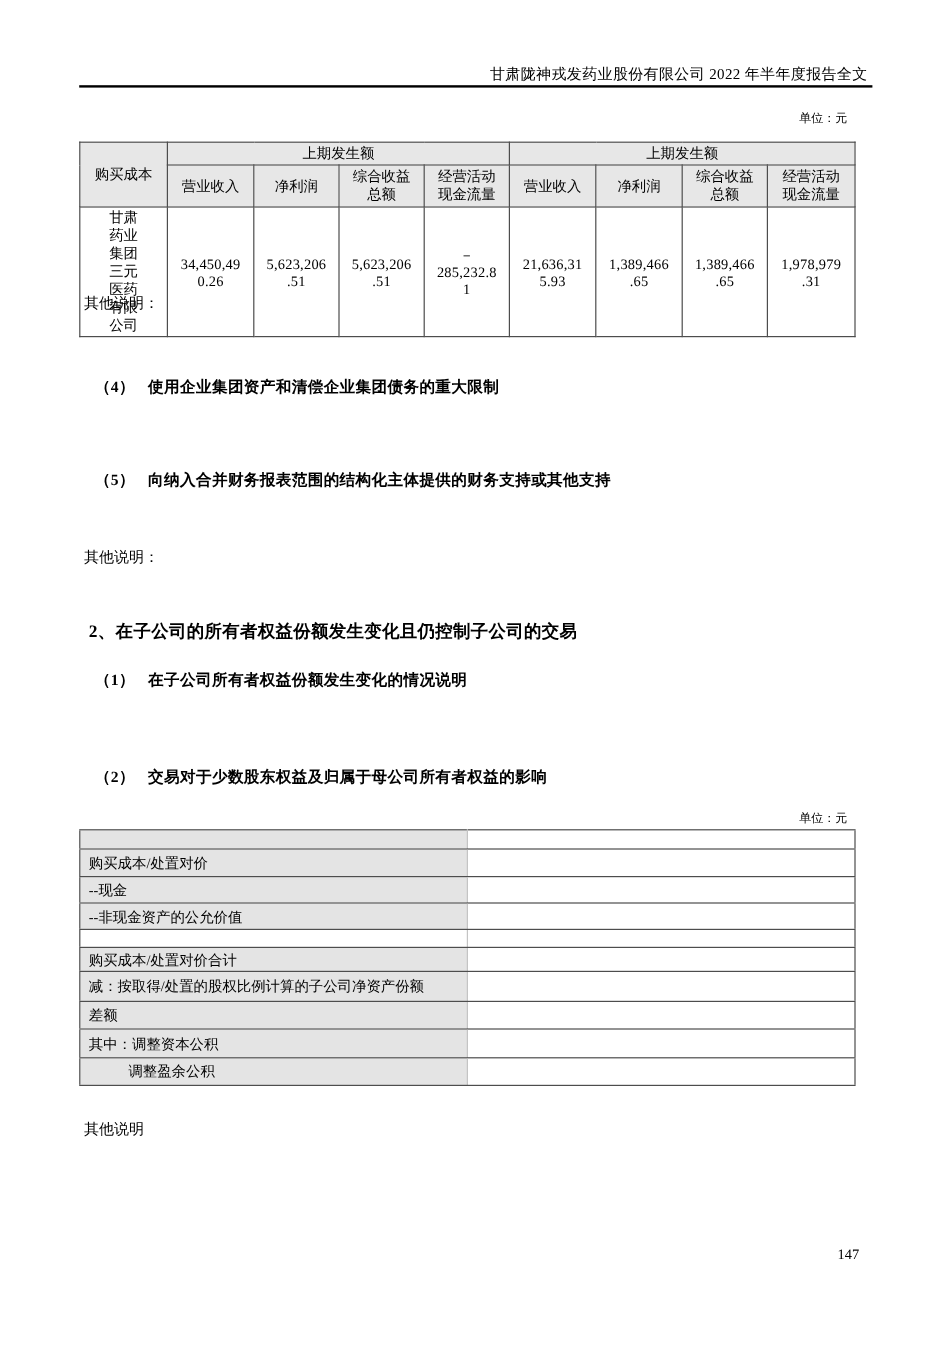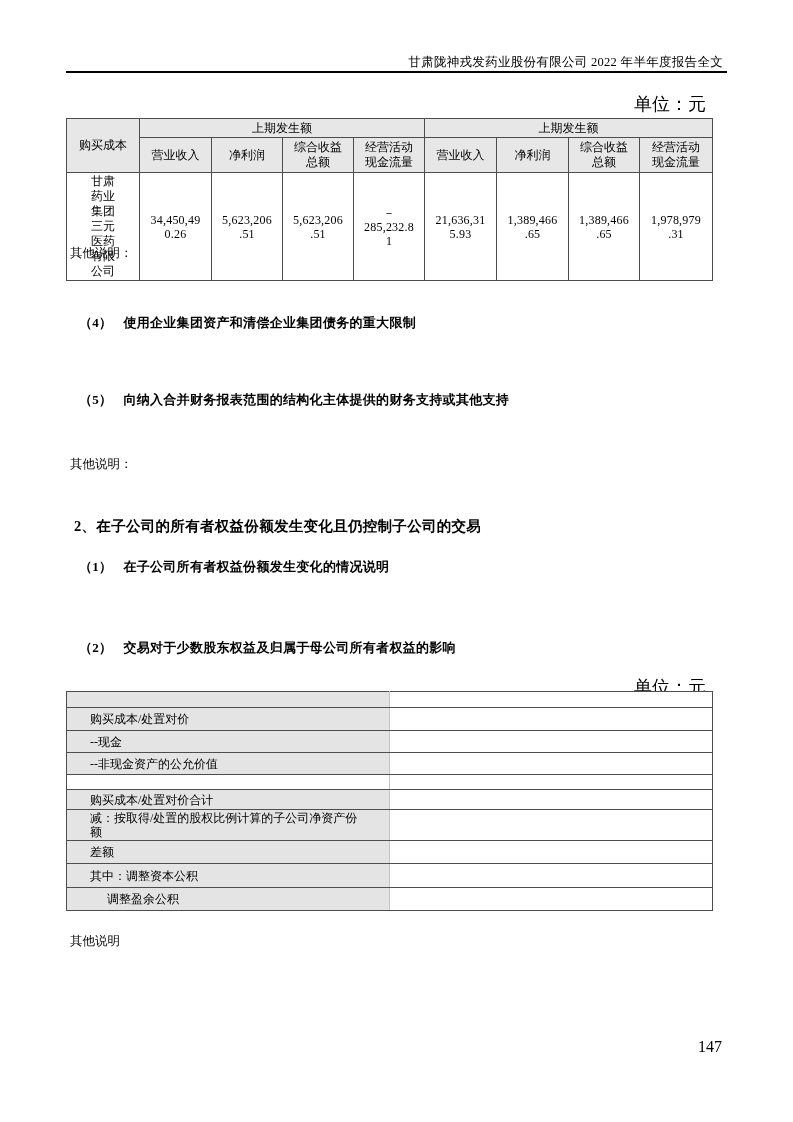--- a/index.html
+++ b/index.html
@@ -13,21 +13,21 @@
   .header-title {
     position:absolute; top:54px; left:66px; width:657px;
     text-align:right; font-size:12.5px; letter-spacing:0.3px;
   }
   .header-rule {
     position:absolute; top:71px; left:66px; width:661px; height:0;
     border-top:2px solid #000;
   }
 
   .unit {
-    position:absolute; left:66px; width:640px; text-align:right; font-size:18px;
+    position:absolute; left:66px; width:640px; text-align:right; font-size:10px;
   }
   .unit1 { top:92px; }
   .unit2 { top:675px; }
 
   
   table { border-collapse:collapse; table-layout:fixed; }
   .t1 {
     position:absolute; top:118px; left:66px; width:646px; font-size:12px;
   }
   .t1 td {
@@ -42,21 +42,21 @@
     letter-spacing:0.2px; line-height:14px;
   }
 
   
   .t2 {
     position:absolute; top:691px; left:66px; width:646px; font-size:12px;
     border:1px solid #4d4d4d;
   }
   .t2 td {
     border-top:1px solid #4d4d4d; border-bottom:1px solid #4d4d4d;
-    vertical-align:middle; padding:1px 23px; line-height:14px; overflow:hidden;
+    vertical-align:middle; padding:1px 7px; line-height:14px; overflow:hidden;
   }
   .t2 .lbl { background:#e4e4e4; border-right:1px solid #c4c4c4; }
   .t2 .lbl.white { background:#ffffff; }
   .t2 .indent { padding-left:40px; }
   .t2 .val { background:#ffffff; }
 
   
   .note { position:absolute; left:70px; font-size:12.5px; }
   .n1 { top:245px; }
   .n2 { top:456px; }
@@ -69,21 +69,21 @@
   .s4   { top:314px; }
   .s5   { top:391px; }
   .sub1 { top:558px; }
   .sub2 { top:639px; }
 
   .h2heading {
     position:absolute; left:74px; top:517px; font-weight:bold; font-size:14.5px;
     letter-spacing:0.3px;
   }
 
-  .pagenum { position:absolute; top:1038px; left:698px; font-size:16px; }
+  .pagenum { position:absolute; top:1038px; left:698px; font-size:12px; }
 </style>
 </head>
 <body>
 
 <div class="page">
 
   <div class="header-title">甘肃陇神戎发药业股份有限公司 2022 年半年度报告全文</div>
   <div class="header-rule"></div>
 
   <div class="unit unit1">单位：元</div>

